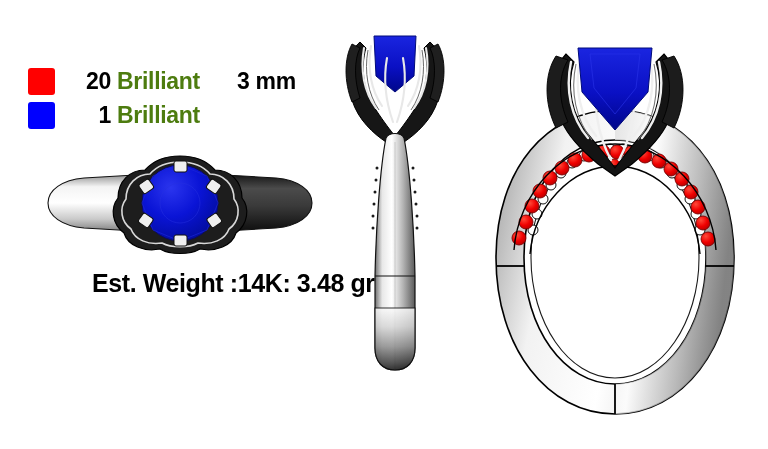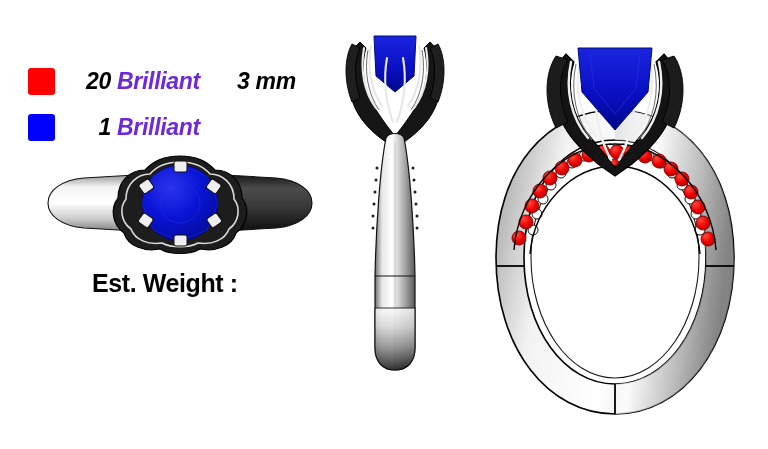--- a/index.html
+++ b/index.html
@@ -24,22 +24,21 @@
     background: #ffffff;
   }
 
   
   .legend {
     position: absolute;
     left: 28px;
     top: 66px;
     display: flex;
     flex-direction: column;
-    gap: 16px;
-    font-style: italic;
+    gap: 4px;
   }
   .legend-row {
     display: flex;
     align-items: center;
     height: 30px;
   }
   .swatch {
     width: 27px;
     height: 27px;
     border-radius: 3px;
@@ -51,21 +50,21 @@
     padding-right: 6px;
     font-size: 23px;
     font-weight: bold;
     color: #000;
     letter-spacing: -0.3px;
   }
   .legend-cut {
     width: 120px;
     font-size: 23px;
     font-weight: bold;
-    color: #6d28d9;
+    color: #4d7c0f;
     letter-spacing: -0.3px;
   }
   .legend-size {
     font-size: 23px;
     font-weight: bold;
     color: #000;
     letter-spacing: -0.3px;
     white-space: nowrap;
   }
 
@@ -113,20 +112,21 @@
     <div class="legend-row">
       <span class="swatch" style="background:#0000FF"></span>
       <span class="legend-count">1</span>
       <span class="legend-cut">Brilliant</span>
     </div>
 
   </div>
 
   <div class="weight-block">
     <span class="weight-line">Est. Weight :</span>
+    <span class="weight-line">14K: 3.48 gr</span>
   </div>
 
   <svg width="0" height="0" style="position:absolute" aria-hidden="true">
     <defs>
       <linearGradient id="shankLight" x1="0" y1="0" x2="0" y2="1">
         <stop offset="0%" stop-color="#8e8e8e"></stop>
         <stop offset="22%" stop-color="#f4f4f4"></stop>
         <stop offset="50%" stop-color="#ffffff"></stop>
         <stop offset="78%" stop-color="#c9c9c9"></stop>
         <stop offset="100%" stop-color="#7d7d7d"></stop>

